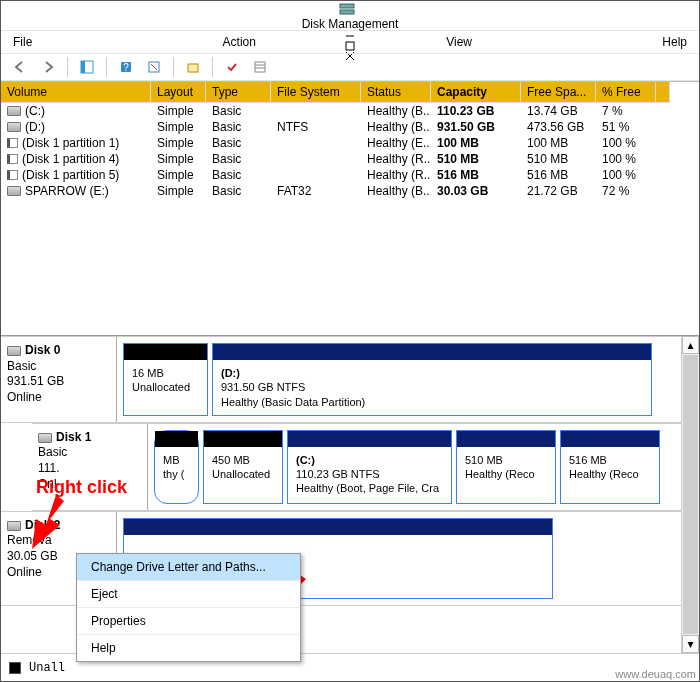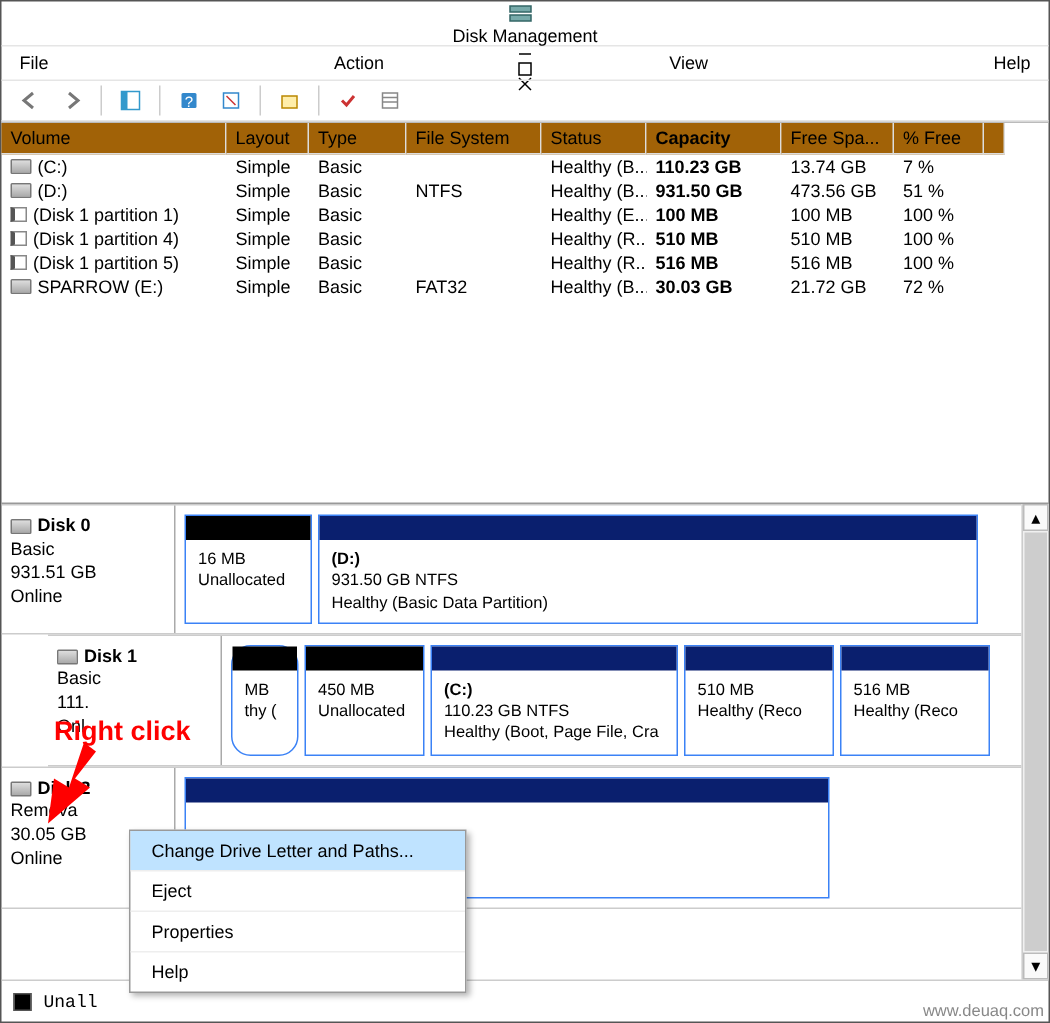--- a/index.html
+++ b/index.html
@@ -9,21 +9,21 @@
 .titlebar .icon { width: 16px; height: 16px; margin-right: 6px; }
 .titlebar .title { flex: 1; font-size: 12px; }
 .titlebar .win-btn { width: 42px; height: 28px; display:flex; align-items:center; justify-content:center; }
 .menubar { height: 22px; display:flex; gap:4px; padding: 2px 8px; font-size:12px; align-items:center;justify-content:space-between; }
 .menubar span { padding:1px 4px; }
 .toolbar { height: 28px; display:flex; align-items:center; gap:6px; padding:2px 8px; border-top:1px solid #e5e5e5; border-bottom:1px solid #e5e5e5; }
 .toolbar .tb-sep { width:1px; height:20px; background:#ccc; margin:0 2px; }
 .toolbar .tb-btn { width:22px; height:22px; display:flex; align-items:center; justify-content:center; border:1px solid transparent; }
 .volumes { flex: 0 0 auto; }
 .headerRow { display:flex; font-weight:400; border-top:1px solid #bbb; }
-.headerRow .cell { border-right:1px solid #ddd; border-bottom:1px solid #ddd; padding:3px 6px; background:#a16207; }
+.headerRow .cell { border-right:1px solid #ddd; border-bottom:1px solid #ddd; padding:3px 6px; background:#eab308; }
 .row { display:flex; }
 .row .cell { padding:1px 6px; white-space:nowrap; overflow:hidden; }
 .cell.c0 { width:150px; display:flex; align-items:center; gap:4px;}
 .cell.c1 { width:55px; }
 .cell.c2 { width:65px; }
 .cell.c3 { width:90px; }
 .cell.c4 { width:70px; }
 .cell.c5 { width:90px;font-weight:bold; }
 .cell.c6 { width:75px; }
 .cell.c7 { width:60px; }
@@ -327,20 +327,20 @@
 </div>
 
 <div class="annotation" style="left:36px; top:477px;">Right click</div>
 <svg class="arrow" style="left:26px; top:495px;" width="40" height="60">
   <polygon points="30,0 38,6 24,24 34,30 6,54 10,24 20,30" fill="#f00"></polygon>
 </svg>
 <svg class="arrow" style="left:258px; top:567px;" width="50" height="70">
   <polygon points="18,0 0,12 18,30 8,36 36,62 34,28 24,34" fill="#f00" transform="scale(-1,1) translate(-48,0)"></polygon>
 </svg>
 
-<div class="contextMenu" style="left:86px; top:553px;">
+<div class="contextMenu" style="left:76px; top:553px;">
   <div class="cm-item hl">Change Drive Letter and Paths...</div>
   <div class="cm-item">Eject</div>
   <div class="cm-item">Properties</div>
   <div class="cm-item">Help</div>
 </div>
 
 <div class="watermark">www.deuaq.com</div>
 
 </body></html>

